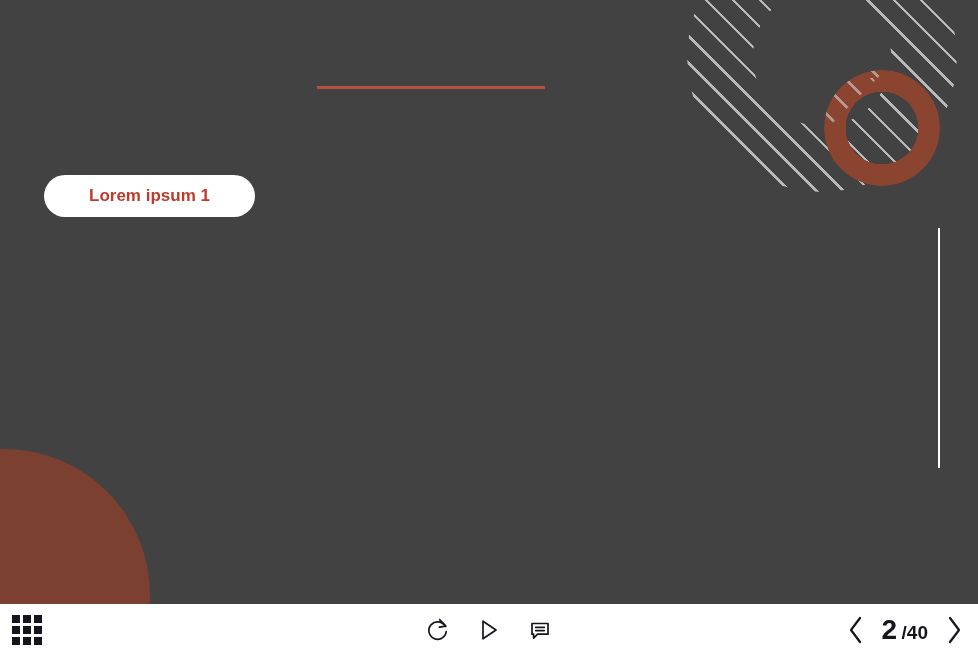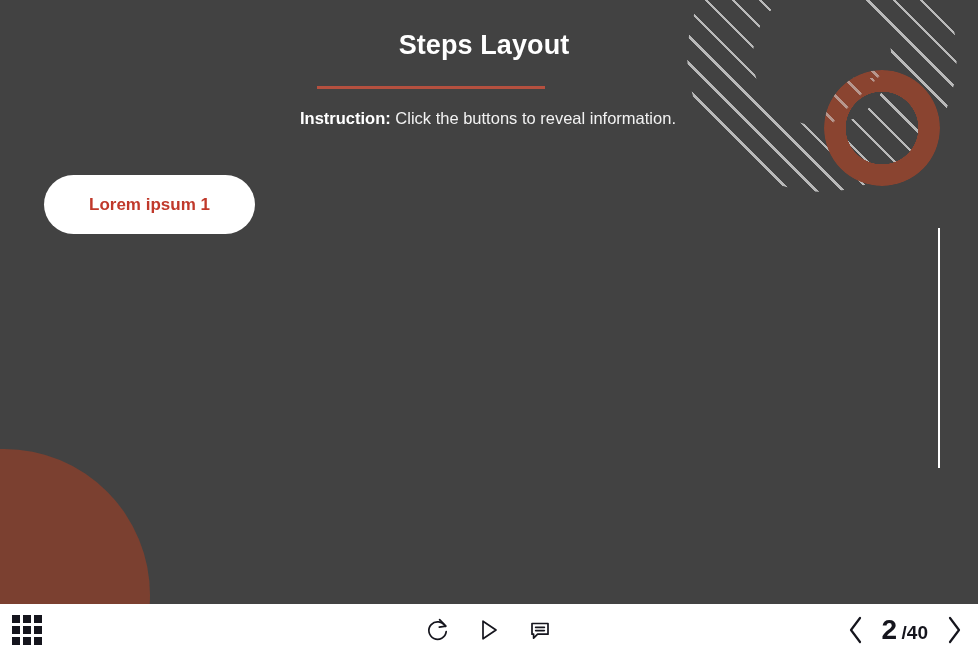--- a/index.html
+++ b/index.html
@@ -164,21 +164,21 @@
     font-weight: bold;
     cursor: pointer;
     border: none;
     padding: 0;
     font-family: "Liberation Sans", sans-serif;
   }
   .step-button-1 {
     left: 44px;
     top: 175px;
     width: 211px;
-    height: 59px;
+    height: 42px;
   }
 
   
   #control-bar {
     position: absolute;
     left: 0;
     top: 604px;
     width: 978px;
     height: 52px;
     background: #ffffff;
@@ -268,27 +268,23 @@
 <div id="player">
 
   <div id="slide-stage">
 
     <div class="deco-striped-ring"></div>
     <div class="deco-solid-ring"></div>
     <div class="deco-solid-ring-stripes"></div>
     <div class="deco-corner-circle"></div>
     <div class="deco-vline"></div>
 
-    <div class="slide-title">Steps Layout</div>
 
     <div class="title-rule"></div>
 
-    <div class="instruction">
-      <span class="instruction-label">Instruction:</span><span> Click the buttons to reveal information.</span>
-    </div>
 
     <button class="step-button step-button-1">Lorem ipsum 1</button>
 
   </div>
 
   <div id="control-bar">
 
     <div class="cb-left">
       <button class="icon-btn">
         <span class="grid-icon">

